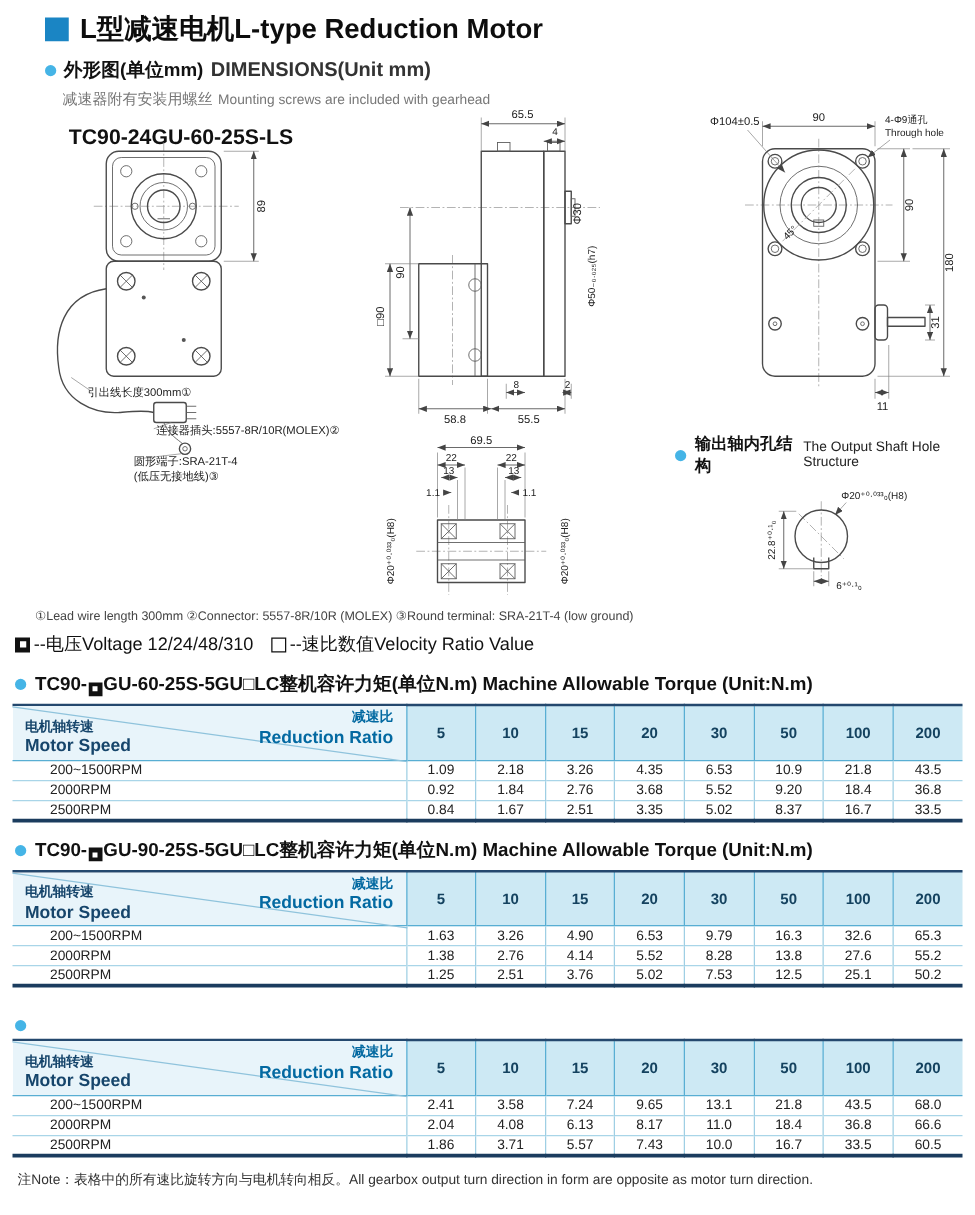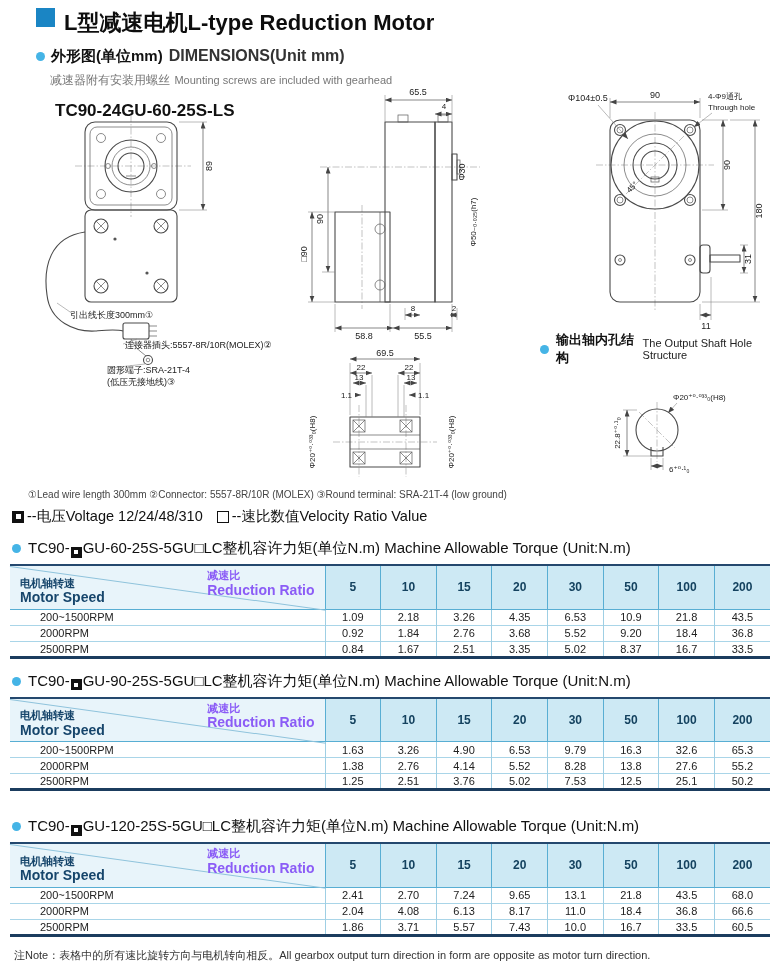--- a/index.html
+++ b/index.html
@@ -1,18 +1,18 @@
 <!DOCTYPE html>
 <html><head>
 <meta charset="utf-8">
 <style>
   html,body{margin:0;padding:0}
   body{width:780px;height:972px;background:#fff;font-family:"Liberation Sans","DejaVu Sans",sans-serif;color:#111;position:relative;overflow:hidden}
   
-  .header{display:flex;gap:9px;padding:8px 0 0 36px}
+  .header{display:flex;align-items:center;gap:9px;padding:8px 0 0 36px}
   .blue-sq{width:19px;height:19px;background:#1a85c4;display:inline-block;flex:none}
   .page-title{font-size:22px;margin:0;font-weight:bold;color:#0d0d0d}
   .dim-heading{display:flex;align-items:baseline;gap:6px;margin:9px 0 0 36px}
   .dot{width:9px;height:9px;border-radius:50%;background:#45b4e6;display:inline-block;flex:none;align-self:center}
   .dim-zh{font-size:15px;font-weight:bold}
   .dim-en{font-size:16px;font-weight:bold;color:#333}
   .mount{margin:4px 0 0 50px}
   .mount .zh{font-size:12px;color:#777}
   .mount .en{font-size:11px;color:#777}
   
@@ -23,45 +23,45 @@
   svg text{font-family:"Liberation Sans","DejaVu Sans",sans-serif}
   .d{font-size:9px;fill:#222}
   .dsm{font-size:8px;fill:#222}
   .dc{text-anchor:middle}
   .de{text-anchor:end}
   .ln{fill:none;stroke:#4a4a4a;stroke-width:1.1;stroke-linejoin:round}
   .lnt{fill:none;stroke:#5a5a5a;stroke-width:.7}
   .cl{stroke:#9a9a9a;stroke-width:.6;stroke-dasharray:7 2 1.5 2;fill:none}
   .ext{stroke:#808080;stroke-width:.55;fill:none}
   .dim{stroke:#555;stroke-width:.7;fill:none}
-  .oh-title{position:absolute;left:540px;top:242px;display:flex;align-items:center;gap:7px}
+  .oh-title{position:absolute;left:540px;top:258px;display:flex;align-items:center;gap:7px}
   .oh-zh{font-size:13px;font-weight:bold}
   .oh-en{font-size:11px;color:#222}
   
   .footnotes{margin:4px 0 0 28px;font-size:10px;color:#444}
   .footnotes span{margin-right:0}
   .legend{display:flex;align-items:center;margin:7px 0 0 12px;font-size:14.5px;font-weight:normal;color:#111}
   .sym{width:12px;height:12px;background:#111;display:inline-flex;align-items:center;justify-content:center;flex:none;margin-right:3px}
   .sym i{width:5px;height:5px;background:#fff;display:block}
   .sym-open{width:10px;height:10px;border:1.7px solid #111;flex:none;margin:0 3px 0 14px}
   
-  .sec-title{display:flex;align-items:flex-end;gap:7px;margin:13px 0 6px 12px;font-size:15px;font-weight:normal}
+  .sec-title{display:flex;align-items:flex-end;gap:7px;margin:13px 0 6px 12px;font-size:15px;font-weight:bold}
   .sec-title .sym{width:11px;height:11px;vertical-align:-1px;margin:0 1px}
   .sec-title .sym i{width:4px;height:4px}
   .sec-title .t{display:inline}
   
   table.tq{border-collapse:collapse;table-layout:fixed;width:760px;margin:0 auto;border-top:2px solid #24486e;border-bottom:3px solid #1b3c5e}
   col.c0{width:315px}
   .tq td{padding:0;color:#222}
   .hrow{height:44px}
   .hrow td{border-bottom:1px solid #58aed3}
   .hrow .ch{background:#cde9f4;text-align:center;font-weight:bold;color:#14425f;border-left:1px solid #58aed3;font-size:12px}
   .corner{background:#e8f4fa;position:relative}
   .diag{position:absolute;top:0;left:0;width:319px;border-top:1px solid #8fc3dc;transform-origin:0 0;transform:rotate(7.9deg)}
-  .corner .ctr{position:absolute;top:3px;right:10px;text-align:left;color:#8b5cf6;line-height:1.15}
+  .corner .ctr{position:absolute;top:3px;right:10px;text-align:right;color:#0369a1;line-height:1.15}
   .corner .cbl{position:absolute;bottom:3px;left:10px;color:#16456b;line-height:1.15}
   .corner .zh{font-size:11px;font-weight:bold}
   .corner .en{font-size:14px;font-weight:bold}
   .drow{height:16px}
   .drow td{border-top:1px solid #a9d5e8;text-align:center;font-size:11px}
   .drow td+td{border-left:1px solid #9fcfe4}
   .drow .rl{text-align:left;padding-left:30px}
   
   .notes{margin:10px 0 0 14px;font-size:11px;color:#333;line-height:1.6}
 </style>
@@ -461,23 +461,20 @@
     <td>7.53</td>
     <td>12.5</td>
     <td>25.1</td>
     <td>50.2</td>
   </tr>
   </tbody>
 </table>
 
 <div class="sec-title" style="margin-top:26px">
   <span class="dot"></span>
-  <span class="t"><span>TC90-</span><span class="sym">
-        <i></i>
-      </span><span>GU-120-25S-5GU□LC整机容许力矩(单位N.m) Machine Allowable Torque (Unit:N.m)</span></span>
 </div>
 <table class="tq">
   <colgroup>
       <col class="c0">
       <col>
       <col>
       <col>
       <col>
       <col>
       <col>
@@ -502,21 +499,21 @@
     <td class="ch">15</td>
     <td class="ch">20</td>
     <td class="ch">30</td>
     <td class="ch">50</td>
     <td class="ch">100</td>
     <td class="ch">200</td>
   </tr>
   <tr class="drow">
     <td class="rl">200~1500RPM</td>
     <td>2.41</td>
-    <td>2.70</td>
+    <td>3.58</td>
     <td>7.24</td>
     <td>9.65</td>
     <td>13.1</td>
     <td>21.8</td>
     <td>43.5</td>
     <td>68.0</td>
   </tr>
   <tr class="drow">
     <td class="rl">2000RPM</td>
     <td>2.04</td>

